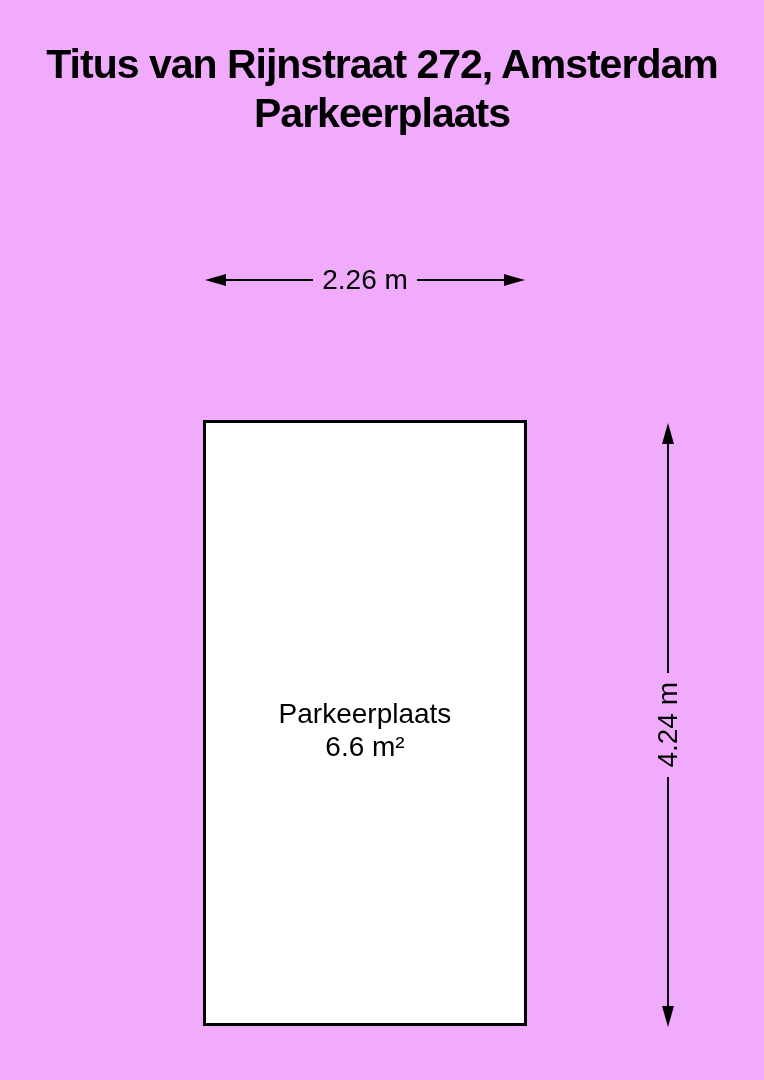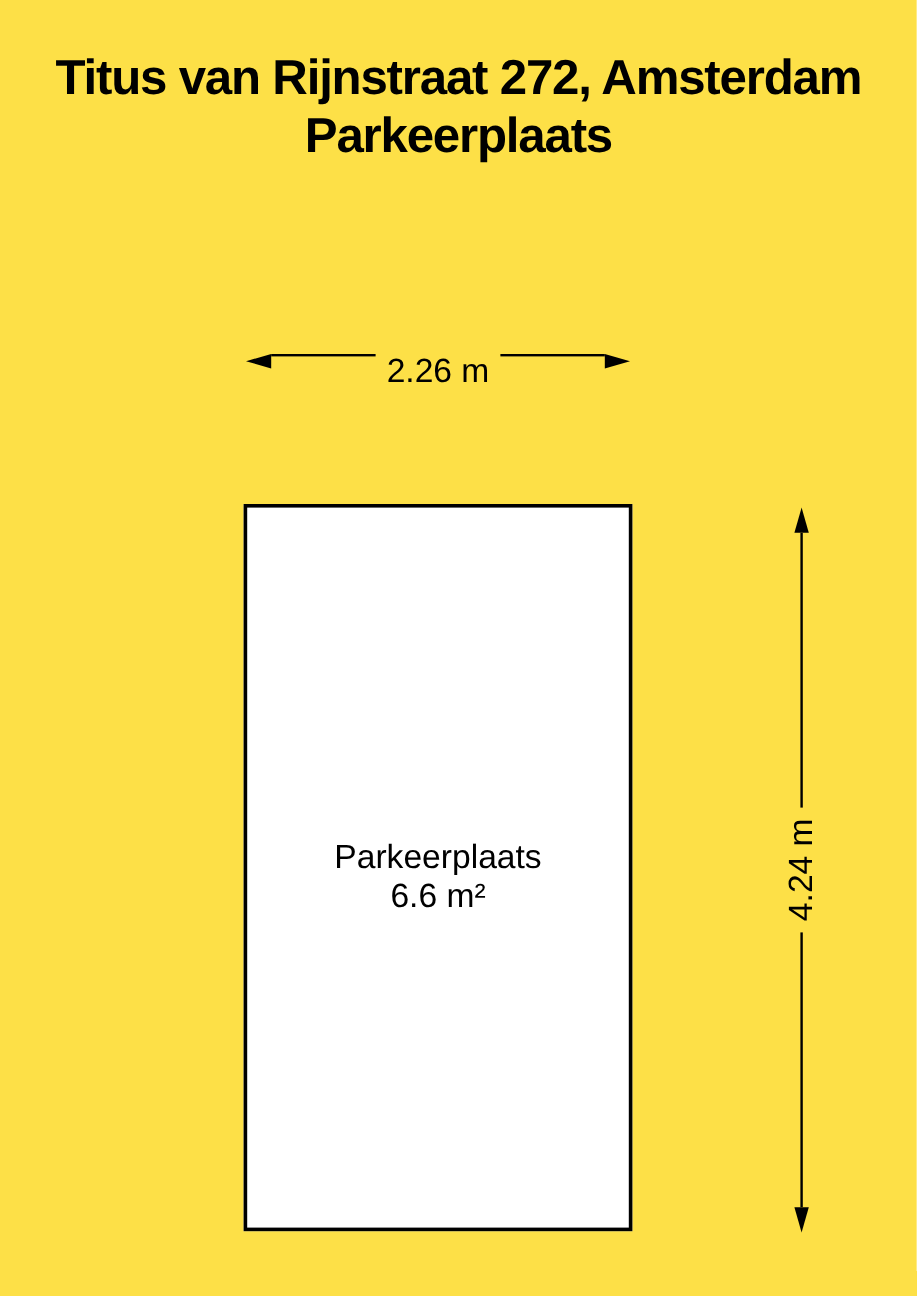--- a/index.html
+++ b/index.html
@@ -5,21 +5,21 @@
   * { margin: 0; padding: 0; box-sizing: border-box; }
   html, body { background: #ffffff; }
   body {
     font-family: "Liberation Sans", sans-serif;
     color: #000000;
   }
   .canvas {
     position: relative;
     width: 764px;
     height: 1080px;
-    background: #fde047;
+    background: #f0abfc;
     overflow: hidden;
     padding-left: 21px;
   }
 
   
   .title {
     position: absolute;
     top: 40px;
     left: 0;
     width: 764px;
@@ -32,22 +32,21 @@
   }
 
   
   .h-dim {
     position: absolute;
     left: 205px;
     top: 258px;
     width: 320px;
     height: 44px;
     display: flex;
-    align-items: flex-start;
-    margin-top: 37px;
+    align-items: center;
   }
   .h-dim .line {
     flex: 1;
     height: 2px;
     background: #000000;
   }
   .arrow-left {
     width: 0; height: 0;
     border-top: 6px solid transparent;
     border-bottom: 6px solid transparent;

